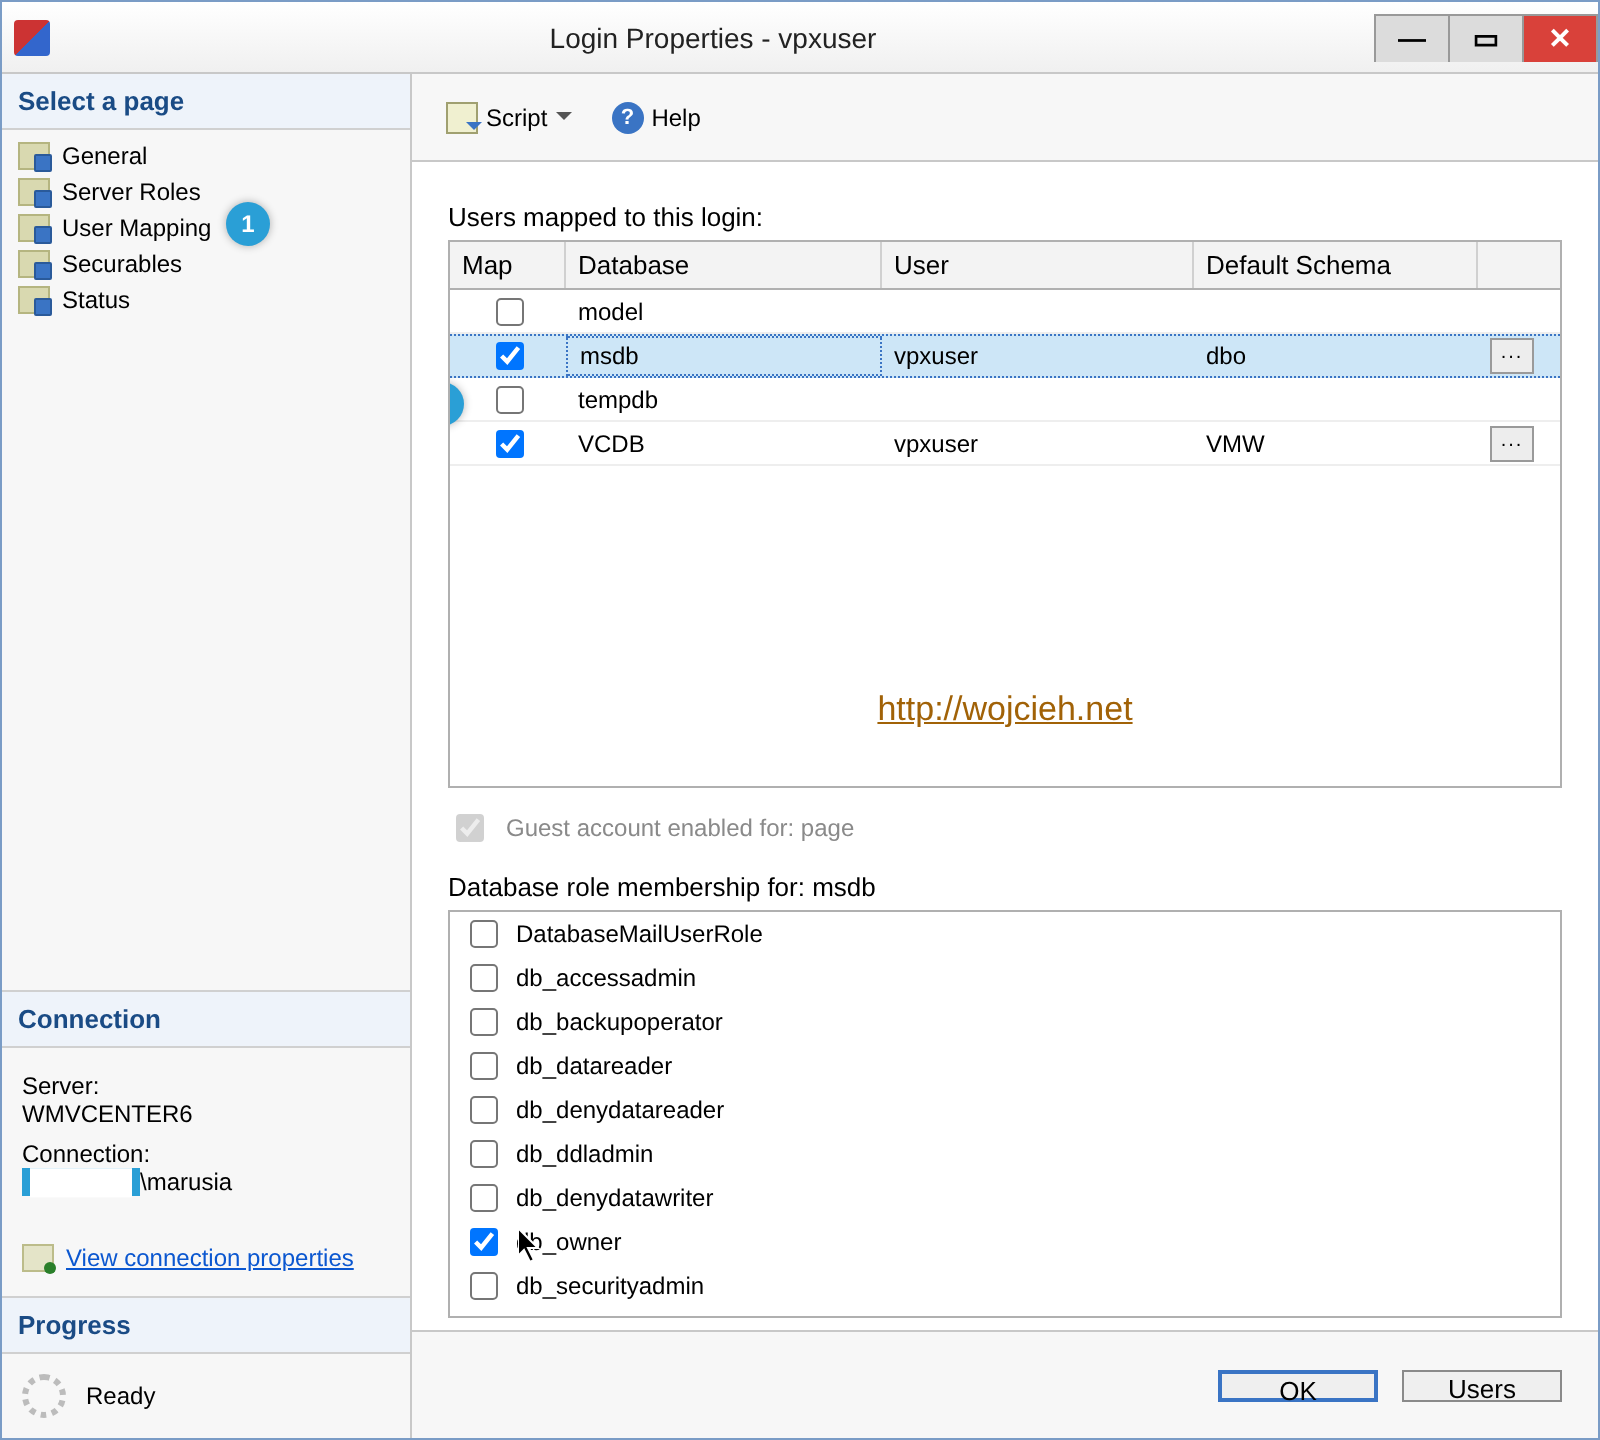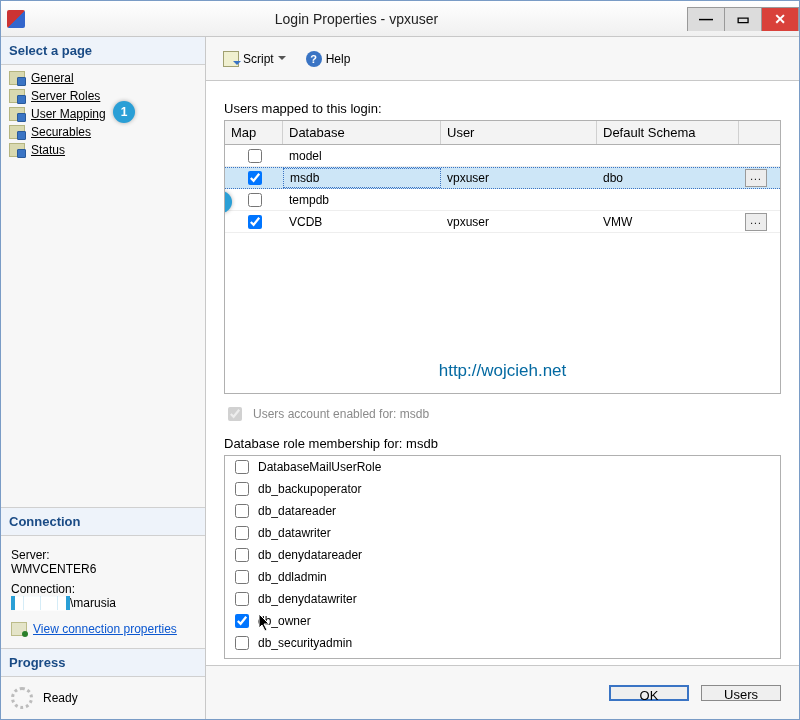--- a/index.html
+++ b/index.html
@@ -8,30 +8,30 @@
   .titlebar { height: 36px; background: linear-gradient(#fff,#f0f0f0); display: flex; align-items: center; border-bottom: 1px solid #c8c8c8; }
   .titlebar .sysicon { width: 18px; height: 18px; margin-left: 6px; background: linear-gradient(135deg,#c33 0 50%,#36c 50% 100%); border-radius:2px; }
   .titlebar .title { flex:1; text-align:center; font-size:14px; color:#222; }
   .wbtns { display:flex; }
   .wbtn { width:38px; height:24px; background:#dcdcdc; border:1px solid #999; border-bottom:none; margin-left:-1px; display:flex; align-items:center; justify-content:center; font-family:Arial; font-weight:bold; font-size:14px; }
   .wbtn.close { background:#d9413a; color:#fff; }
   .body { flex:1; display:flex; min-height:0; }
   .left { width:205px; border-right:1px solid #c8c8c8; background:#f7f7f7; display:flex; flex-direction:column; }
   .panehdr { font-weight:bold; color:#1a4b85; background:#eef3fa; padding:6px 8px; border-top:1px solid #d0d0d0; border-bottom:1px solid #d0d0d0; font-size:13px; }
   .panehdr:first-child { border-top:none; }
-  .navlist { padding:4px 0 12px 0;text-decoration:underline; }
+  .navlist { padding:4px 0 12px 0; }
   .navitem { display:flex; align-items:center; padding:2px 8px; cursor:pointer; position:relative; font-size:13px; }
   .navicon { width:16px; height:14px; margin-right:6px; background:#d9d9b0; border:1px solid #b5b580; position:relative; }
   .navicon::after { content:""; position:absolute; right:-2px; bottom:-2px; width:7px; height:7px; background:#3a74c4; border:1px solid #2a5a9a; border-radius:1px; }
   .callout { position:absolute; width:22px; height:22px; border-radius:50%; background:#2a9fd6; color:#fff; display:flex; align-items:center; justify-content:center; font-weight:bold; font-size:12px; box-shadow:0 0 4px rgba(0,0,0,.3); z-index:10; }
   .conninfo { padding:6px 10px 12px; font-size:13px; }
   .conninfo .lbl { margin-top:6px; }
   .highlight { background:#2a9fd6; color:#fff; padding:0 4px; display:inline-block; }
   .link { color:#0b57d0; text-decoration:underline; cursor:pointer; }
-  .linkrow { display:flex; align-items:center; gap:6px; margin-top:12px; }
+  .linkrow { display:flex; align-items:center; gap:6px; margin-top:24px; }
   .linkrow .sm { width:16px; height:14px; background:#e4e4c8; border:1px solid #bcbc8a; position:relative; }
   .linkrow .sm::after{content:"";position:absolute;right:-2px;bottom:-2px;width:6px;height:6px;background:#2a7f2a;border-radius:50%;}
   .prog { display:flex; align-items:center; gap:10px; padding:10px; }
   .spinner { width:22px; height:22px; border:3px dotted #bcbcbc; border-radius:50%; }
   .right { flex:1; display:flex; flex-direction:column; min-height:0; }
   .toolbar { height:44px; border-bottom:1px solid #c8c8c8; display:flex; align-items:center; padding:0 10px; gap:6px; background:#f7f7f7; }
   .tbtn { display:flex; align-items:center; gap:4px; padding:2px 6px; border:1px solid transparent; cursor:pointer; font-size:13px; }
   .ticon { width:16px; height:16px; border:1px solid #a0a070; background:#f0f0d0; position:relative; }
   .ticon::after{content:"";position:absolute;right:-3px;bottom:-3px;width:0;height:0;border:4px solid transparent;border-top-color:#3a74c4;}
   .dd { width:0;height:0;border:4px solid transparent;border-top-color:#555;margin-top:3px; }
@@ -43,21 +43,21 @@
   .ghdr { background:#f3f3f3; border-bottom:1px solid #b0b0b0; position:sticky; top:0; }
   .ghdr > div { padding:4px 6px; border-right:1px solid #d0d0d0; font-size:13px; }
   .ghdr > div:last-child { border-right:none; }
   .grow { height:22px; border-bottom:1px solid #eee; font-size:13px; }
   .grow > div { padding:2px 6px; overflow:hidden; white-space:nowrap; }
   .grow.sel { background:#cde6f7; border-top:1px dotted #3a74c4; border-bottom:1px dotted #3a74c4; }
   .grow.sel .dbname { border:1px dotted #3a74c4; }
   .chkcell { display:flex; justify-content:center; }
   input[type=checkbox] { width:14px; height:14px; }
   .dots { width:22px; height:18px; border:1px solid #9a9a9a; background:#ededed; text-align:center; line-height:14px; cursor:pointer; letter-spacing:1px; font-size:10px; }
-  .watermark { position:absolute; top:240px; left:50%; transform:translateX(-50%); color:#0369a1; font-size:17px; pointer-events:none; }
+  .watermark { position:absolute; top:224px; left:50%; transform:translateX(-50%); color:#a16207; font-size:17px; pointer-events:none;text-decoration:underline; }
   .guestrow { display:flex; align-items:center; gap:8px; color:#8a8a8a; margin-top:10px; font-size:13px; }
   .guestrow input { accent-color:#8a8a8a; }
   .rolesbox { border:1px solid #b0b0b0; background:#fff; height:212px; overflow-y:scroll; position:relative; }
   .rolerow { display:flex; align-items:center; gap:6px; padding:1px 6px; font-size:13px; }
   .footer { height:54px; border-top:1px solid #c8c8c8; display:flex; align-items:center; justify-content:flex-end; gap:12px; padding:0 18px; background:#f7f7f7; }
   .btn { min-width:80px; height:16px; border:1px solid #8a8a8a; background:#efefef; cursor:pointer; font-size:13px; }
   .btn.primary { border:2px solid #3a74c4; }
   .cursor { position:absolute; width:12px; height:18px; pointer-events:none; z-index:20; }
   .over { position:absolute; left:-15px; top:2px; }
 </style>
@@ -191,41 +191,41 @@
                   <div class="dots">...</div>
                 </div>
               </div>
             </div>
           <div class="watermark">http://wojcieh.net</div>
           <div class="callout over" style="top:70px;">2</div>
         </div>
 
         <div class="guestrow">
           <input type="checkbox" checked="" disabled="" style="">
-          <span>Users account enabled for: msdb</span>
+          <span>Guest account enabled for: page</span>
         </div>
 
         <div class="sectlbl" style="margin-top:12px;">Database role membership for: msdb</div>
         <div class="rolesbox" id="rolesbox">
 
         <div class="rolerow">
               <input type="checkbox" style="">
               <span>DatabaseMailUserRole</span>
             </div>
             <div class="rolerow">
               <input type="checkbox" style="">
+              <span>db_accessadmin</span>
+            </div>
+            <div class="rolerow">
+              <input type="checkbox" style="">
               <span>db_backupoperator</span>
             </div>
             <div class="rolerow">
               <input type="checkbox" style="">
               <span>db_datareader</span>
-            </div>
-            <div class="rolerow">
-              <input type="checkbox" style="">
-              <span>db_datawriter</span>
             </div>
             <div class="rolerow">
               <input type="checkbox" style="">
               <span>db_denydatareader</span>
             </div>
             <div class="rolerow">
               <input type="checkbox" style="">
               <span>db_ddladmin</span>
             </div>
             <div class="rolerow">

